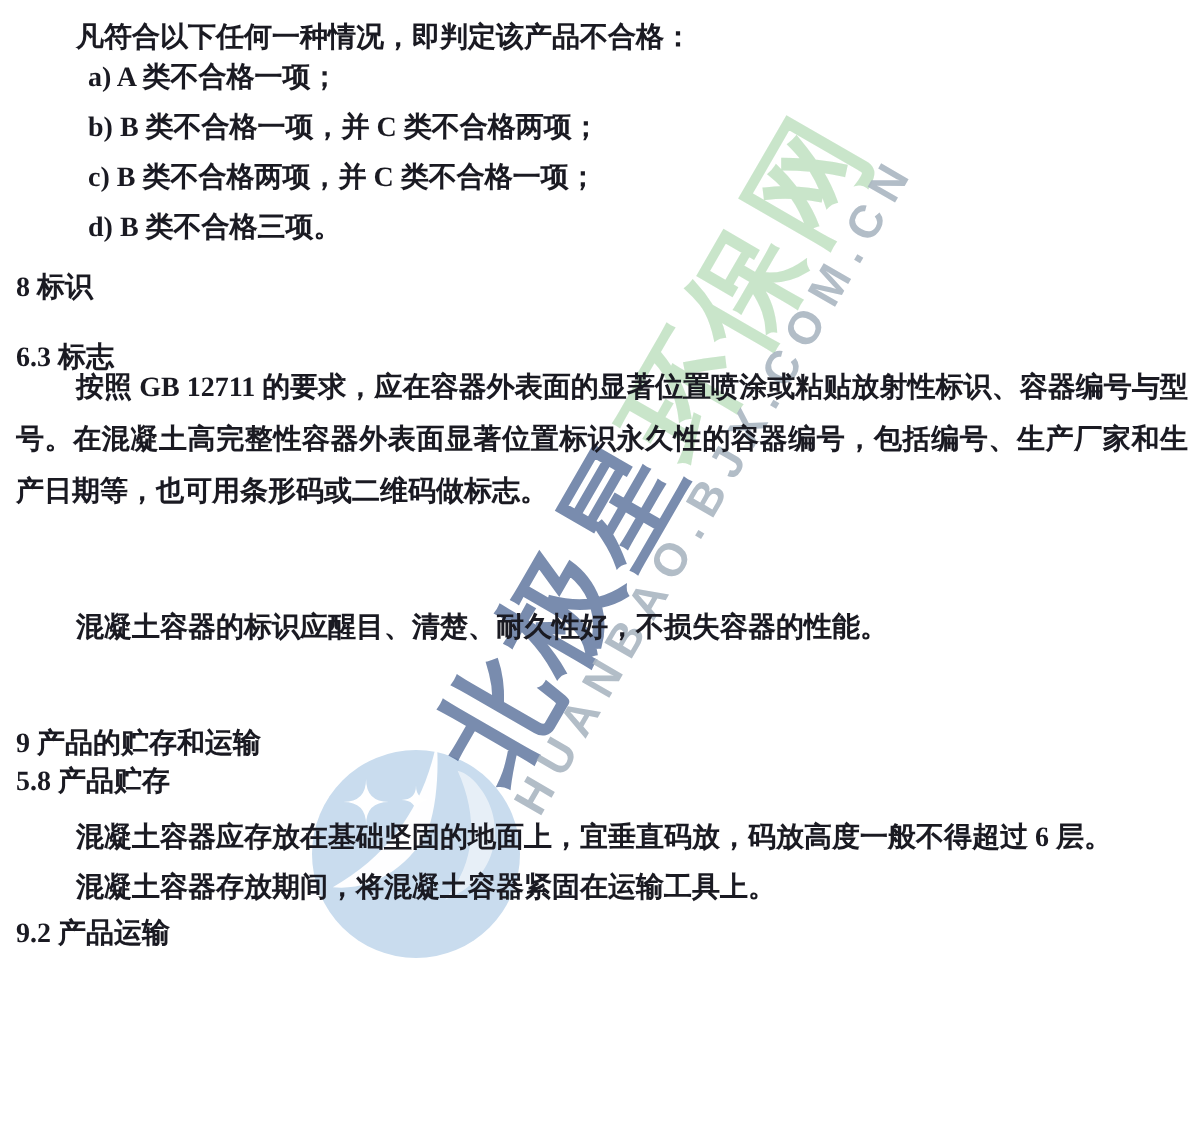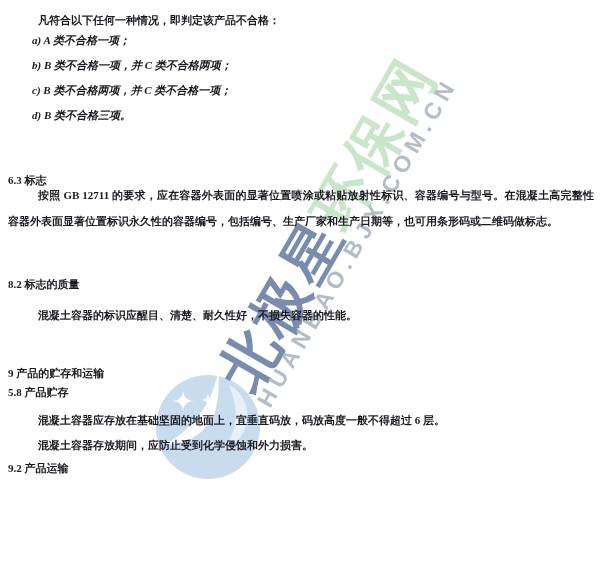--- a/index.html
+++ b/index.html
@@ -26,26 +26,26 @@
     font-size:23px; font-weight:bold; letter-spacing:6px; white-space:nowrap;
     color:var(--domain-text,#aab6c2); opacity:.9;
     transform:rotate(-60deg); transform-origin:left center;
     font-family:"Liberation Sans","DejaVu Sans",sans-serif;
   }
 
   
   .content { position:absolute; inset:0; z-index:2; }
   .content > * {
     position:absolute; left:8px; width:586px; margin:0;
-    font-size:11px; line-height:26px; font-weight:600;
+    font-size:14px; line-height:26px; font-weight:600;
   }
   .para   { text-align:justify; }
   .indent { text-indent:30px; }
   .h1,.h2 { font-weight:700; }
-  .list-item { left:32px; width:545px;font-style:italic; }
+  .list-item { left:44px; width:545px; }
 </style>
 </head>
 <body>
 
 <div class="page">
 
   <div class="watermark">
     <svg class="wm-logo" viewBox="0 0 100 100" xmlns="http://www.w3.org/2000/svg">
       <circle cx="50" cy="50" r="50" fill="var(--logo-circle,#c9dcee)"></circle>
       <path d="M60,-4 C54,26 38,50 10,66 C30,68 48,55 56,38 C60,26 61,10 60,-4 Z" fill="#ffffff" opacity="0.97"></path>
@@ -60,29 +60,29 @@
   </div>
 
   <div class="content">
     <p class="para indent" style="top:7px">凡符合以下任何一种情况，即判定该产品不合格：</p>
 
     <p class="list-item" style="top:27px">a) A 类不合格一项；</p>
     <p class="list-item" style="top:52px">b) B 类不合格一项，并 C 类不合格两项；</p>
     <p class="list-item" style="top:77px">c) B 类不合格两项，并 C 类不合格一项；</p>
     <p class="list-item" style="top:102px">d) B 类不合格三项。</p>
 
+    <p class="h1" style="top:132px">8 标识</p>
 
     <p class="h2" style="top:167px">6.3 标志</p>
     <p class="para indent" style="top:182px">按照 GB 12711 的要求，应在容器外表面的显著位置喷涂或粘贴放射性标识、容器编号与型号。在混凝土高完整性容器外表面显著位置标识永久性的容器编号，包括编号、生产厂家和生产日期等，也可用条形码或二维码做标志。</p>
 
-    <p class="h2" style="top:271px">8.2 标志的质量</p>
     <p class="para indent" style="top:302px">混凝土容器的标识应醒目、清楚、耐久性好，不损失容器的性能。</p>
 
     <p class="h1" style="top:360px">9 产品的贮存和运输</p>
 
     <p class="h2" style="top:379px">5.8 产品贮存</p>
     <p class="para indent" style="top:407px">混凝土容器应存放在基础坚固的地面上，宜垂直码放，码放高度一般不得超过 6 层。</p>
-    <p class="para indent" style="top:432px">混凝土容器存放期间，应防止受到化学侵蚀和外力损害。</p>
+    <p class="para indent" style="top:432px">混凝土容器存放期间，将混凝土容器紧固在运输工具上。</p>
 
     <p class="h2" style="top:455px">9.2 产品运输</p>
   </div>
 
 </div>
 
 </body></html>

